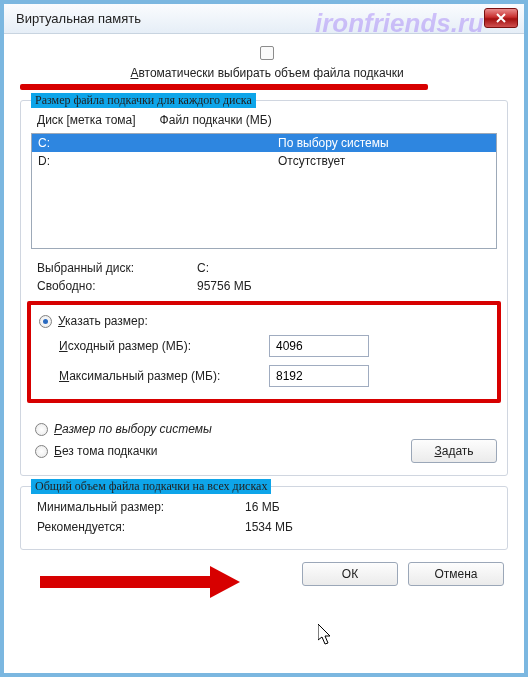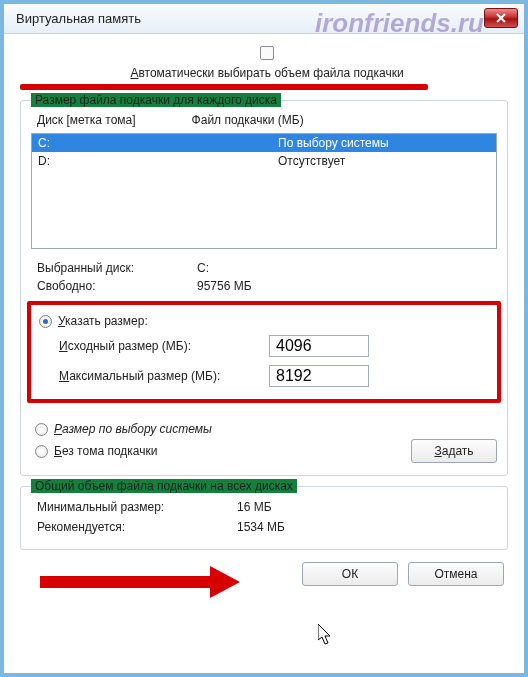--- a/index.html
+++ b/index.html
@@ -1,47 +1,47 @@
 <!DOCTYPE html>
 <html><head>
 <meta charset="utf-8">
 <style>
   * { box-sizing: border-box; margin: 0; padding: 0; font-family: "Segoe UI", Tahoma, sans-serif; font-size: 12px; }
   body { background: #f0f0f0; width: 528px; height: 677px; position: relative; overflow: hidden; }
   .outer { border: 4px solid #7bb7e0; position: absolute; inset: 0; background: #fff; }
-  .watermark { position: absolute; top: 4px; right: 40px; font-size: 26px; font-weight: bold; color: #4c1d95; opacity: 0.35; font-style: italic; pointer-events: none; z-index: 100; }
+  .watermark { position: absolute; top: 4px; right: 40px; font-size: 26px; font-weight: bold; color: #8b5cf6; opacity: 0.35; font-style: italic; pointer-events: none; z-index: 100; }
   .titlebar { height: 30px; background: linear-gradient(#fafcfe, #e6eef7); display: flex; align-items: center; padding: 0 6px; border-bottom: 1px solid #c8d4e0; position: relative; }
   .title { font-size: 13px; color: #222; margin-left: 6px; }
   .close { position: absolute; right: 6px; top: 4px; width: 34px; height: 20px; background: linear-gradient(#e98c8c, #c83030 45%, #a21010 55%, #d05050); border: 1px solid #7a1010; border-radius: 3px; display: flex; align-items: center; justify-content: center; cursor: pointer; }
   .close svg { width: 10px; height: 10px; }
   .body { padding: 10px 16px 16px; color: #222; }
   .auto-row { display: flex; align-items: center; gap: 6px; padding: 2px 0 4px 6px; flex-direction: column; }
   .chk { width: 14px; height: 14px; border: 1px solid #8c8c8c; background: #fafafa; border-radius: 2px; cursor: pointer; }
   .red-u { height: 6px; margin: 0 0 10px 0; }
   .red-u div { height: 6px; background: #d70000; border-radius: 2px; width: 408px; }
   .group { border: 1px solid #d0d6e0; border-radius: 3px; padding: 10px 10px 12px; margin-bottom: 10px; position: relative; }
-  .group-title { position: absolute; top: -8px; left: 10px; background: #15803d; padding: 0 4px; color: #222; }
-  .cols { display: flex; gap: 56px; padding: 2px 6px 4px; }
+  .group-title { position: absolute; top: -8px; left: 10px; background: #0ea5e9; padding: 0 4px; color: #222; font-family: Liberation Serif, serif; }
+  .cols { display: flex; gap: 24px; padding: 2px 6px 4px; }
   .list { border: 1px solid #9da9b8; height: 116px; background: #fff; margin: 2px 0 10px; overflow: hidden; }
   .row { display: flex; height: 18px; align-items: center; padding: 0 6px; }
   .row.sel { background: #2e86e0; color: #fff; }
   .row .c1 { width: 240px; }
   .row .c2 { flex: 1; }
   .inforow { display: flex; gap: 28px; padding: 2px 6px; }
   .inforow .lab { width: 132px; }
   .red-box { border: 4px solid #d70000; border-radius: 2px; margin: 6px -4px 16px; padding: 6px 8px 8px; }
   .radio-row { display: flex; align-items: center; gap: 6px; padding: 3px 0; }
   .radio { width: 13px; height: 13px; border: 1px solid #828282; border-radius: 50%; background: radial-gradient(#fff,#e8e8e8); display: inline-flex; align-items: center; justify-content: center; cursor: pointer; }
   .radio .dot { width: 5px; height: 5px; background: #2a6ac0; border-radius: 50%; display: none; }
   .radio.on .dot { display: block; }
   .size-row { display: flex; align-items: center; padding: 4px 0 4px 20px; }
   .size-row .lab { width: 210px; }
-  .tinput { width: 100px; height: 22px; border: 1px solid #a0acc0; padding: 0 6px; font-size: 16px; background: #fff; }
+  .tinput { width: 100px; height: 22px; border: 1px solid #a0acc0; padding: 0 6px; font-size: 12px; background: #fff; }
   .btn { min-width: 86px; height: 24px; background: linear-gradient(#fdfdfd,#ebebeb); border: 1px solid #9ba7b8; border-radius: 3px; cursor: pointer; padding: 0 14px; display: inline-flex; align-items: center; justify-content: center; color: #222; }
-  .totals .trow { display: flex; padding: 3px 6px; }
+  .totals .trow { display: flex; padding: 3px 6px; gap: 8px; }
   .totals .tlab { width: 200px; }
   .footer { position: relative; margin-top: 12px; display: flex; justify-content: flex-end; gap: 10px; padding-right: 4px; }
   .arrow { position: absolute; left: 20px; top: 4px; display: flex; align-items: center; pointer-events: none; }
   .arrow .shaft { width: 170px; height: 12px; background: #d70000; }
   .arrow .head { width: 0; height: 0; border-top: 16px solid transparent; border-bottom: 16px solid transparent; border-left: 30px solid #d70000; }
   .cursor { position: absolute; left: 318px; top: 624px; width: 16px; height: 22px; pointer-events: none; z-index: 200; }
   .u { text-decoration: underline; }
 </style>
 </head>
 <body>

